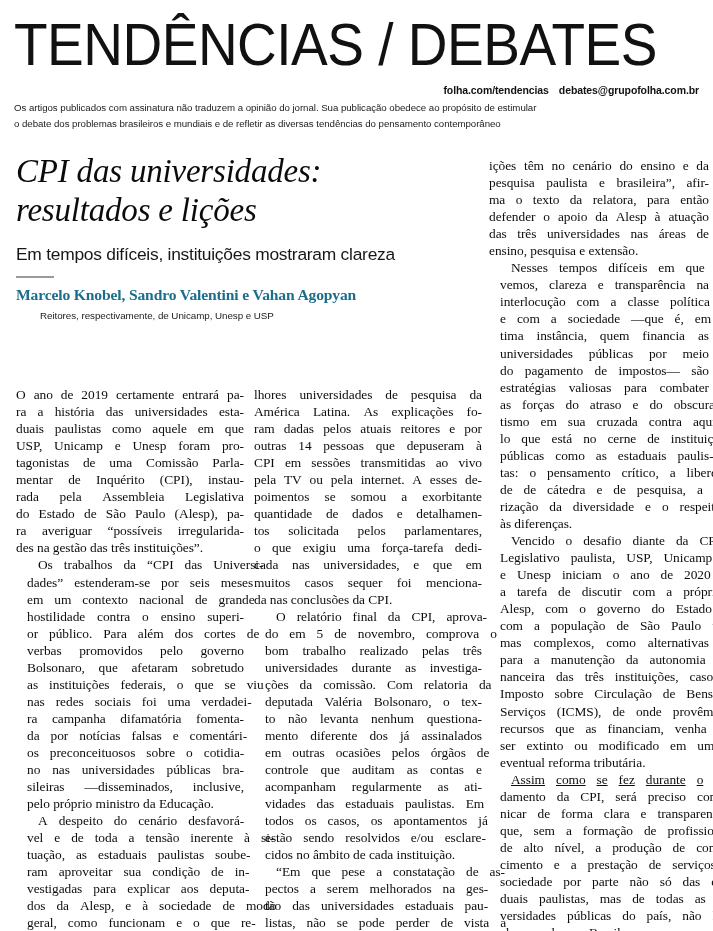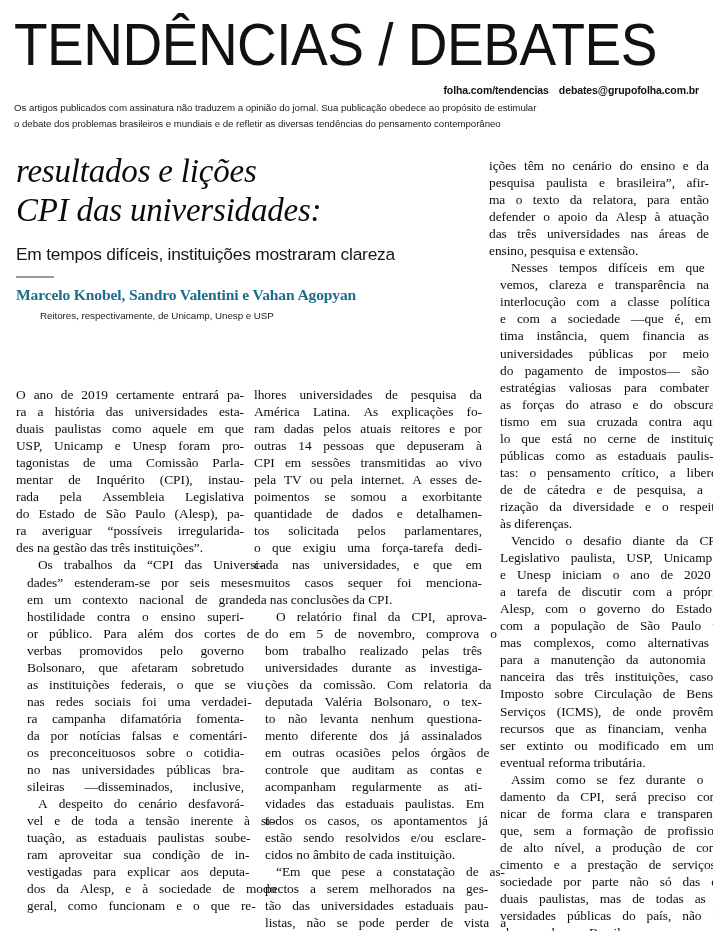--- a/index.html
+++ b/index.html
@@ -163,22 +163,22 @@
       <span>folha.com/tendencias</span><span class="sep"></span><span>debates@grupofolha.com.br</span>
     </div>
     <div class="masthead-disclaimer">
       <div>Os artigos publicados com assinatura não traduzem a opinião do jornal. Sua publicação obedece ao propósito de estimular</div>
       <div>o debate dos problemas brasileiros e mundiais e de refletir as diversas tendências do pensamento contemporâneo</div>
     </div>
   </div>
 
   <div class="article-head">
     <h1 class="headline">
+      <div>CPI das universidades:</div>
       <div>resultados e lições</div>
-      <div>CPI das universidades:</div>
     </h1>
     <div class="subtitle">Em tempos difíceis, instituições mostraram clareza</div>
     <div class="byline-rule"></div>
     <div class="byline">Marcelo Knobel, Sandro Valentini e Vahan Agopyan</div>
     <div class="byline-credit">Reitores, respectivamente, de Unicamp, Unesp e USP</div>
   </div>
 
   <div class="col col-1">
       <p>
         <span class="just">
@@ -346,20 +346,21 @@
           <span>nas</span>
           <span>universidades</span>
           <span>públicas</span>
           <span>bra-</span>
         </span>
         <span class="just">
           <span>sileiras</span>
           <span>—disseminados,</span>
           <span>inclusive,</span>
         </span>
+        <span class="ln">pelo próprio ministro da Educação.</span>
       </p>
       <p>
         <span class="just" style="padding-left: 11px; box-sizing: border-box; width: 100%;">
           <span>A</span>
           <span>despeito</span>
           <span>do</span>
           <span>cenário</span>
           <span>desfavorá-</span>
         </span>
         <span class="just">
@@ -922,21 +923,21 @@
           <span>ser</span>
           <span>extinto</span>
           <span>ou</span>
           <span>modificado</span>
           <span>em</span>
           <span>uma</span>
         </span>
         <span class="ln">eventual reforma tributária.</span>
       </p>
       <p>
-        <span class="just" style="padding-left: 11px; box-sizing: border-box; width: 100%;">
+        <span class="just" style="padding-left: 11px; box-sizing: border-box; width: 100%; text-decoration: underline;">
           <span>Assim</span>
           <span>como</span>
           <span>se</span>
           <span>fez</span>
           <span>durante</span>
           <span>o</span>
           <span>an-</span>
         </span>
         <span class="just">
           <span>damento</span>

